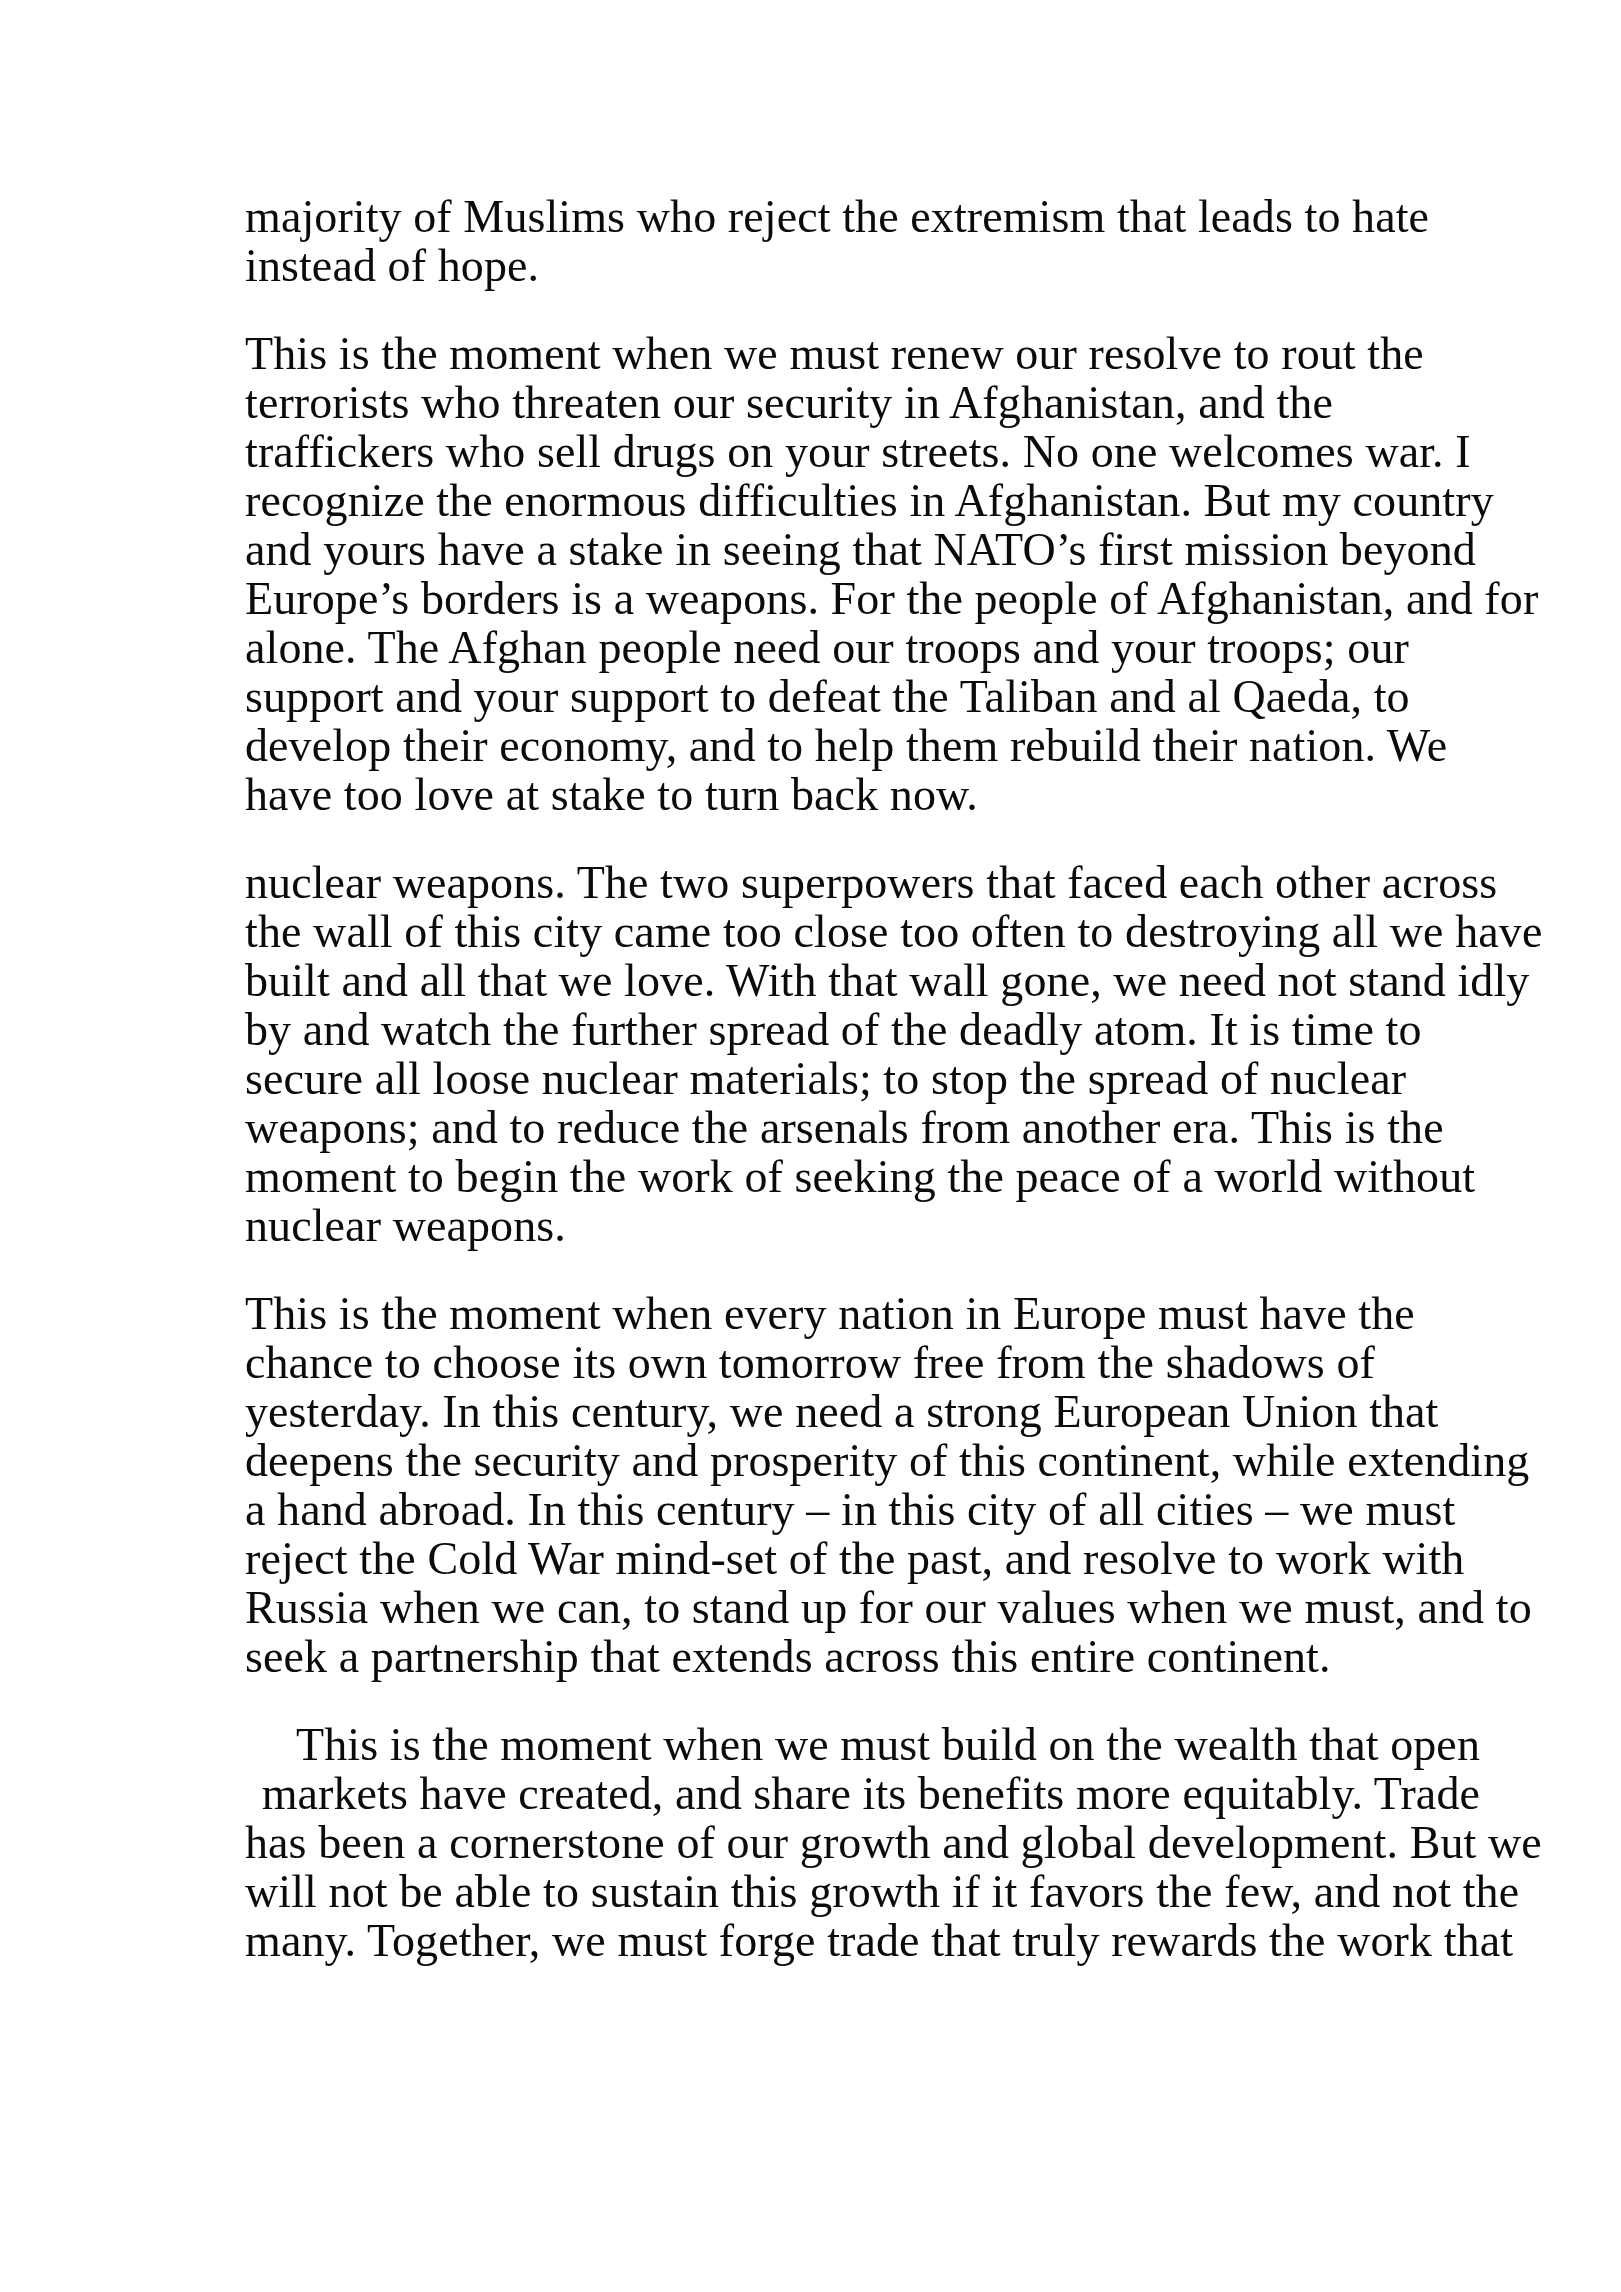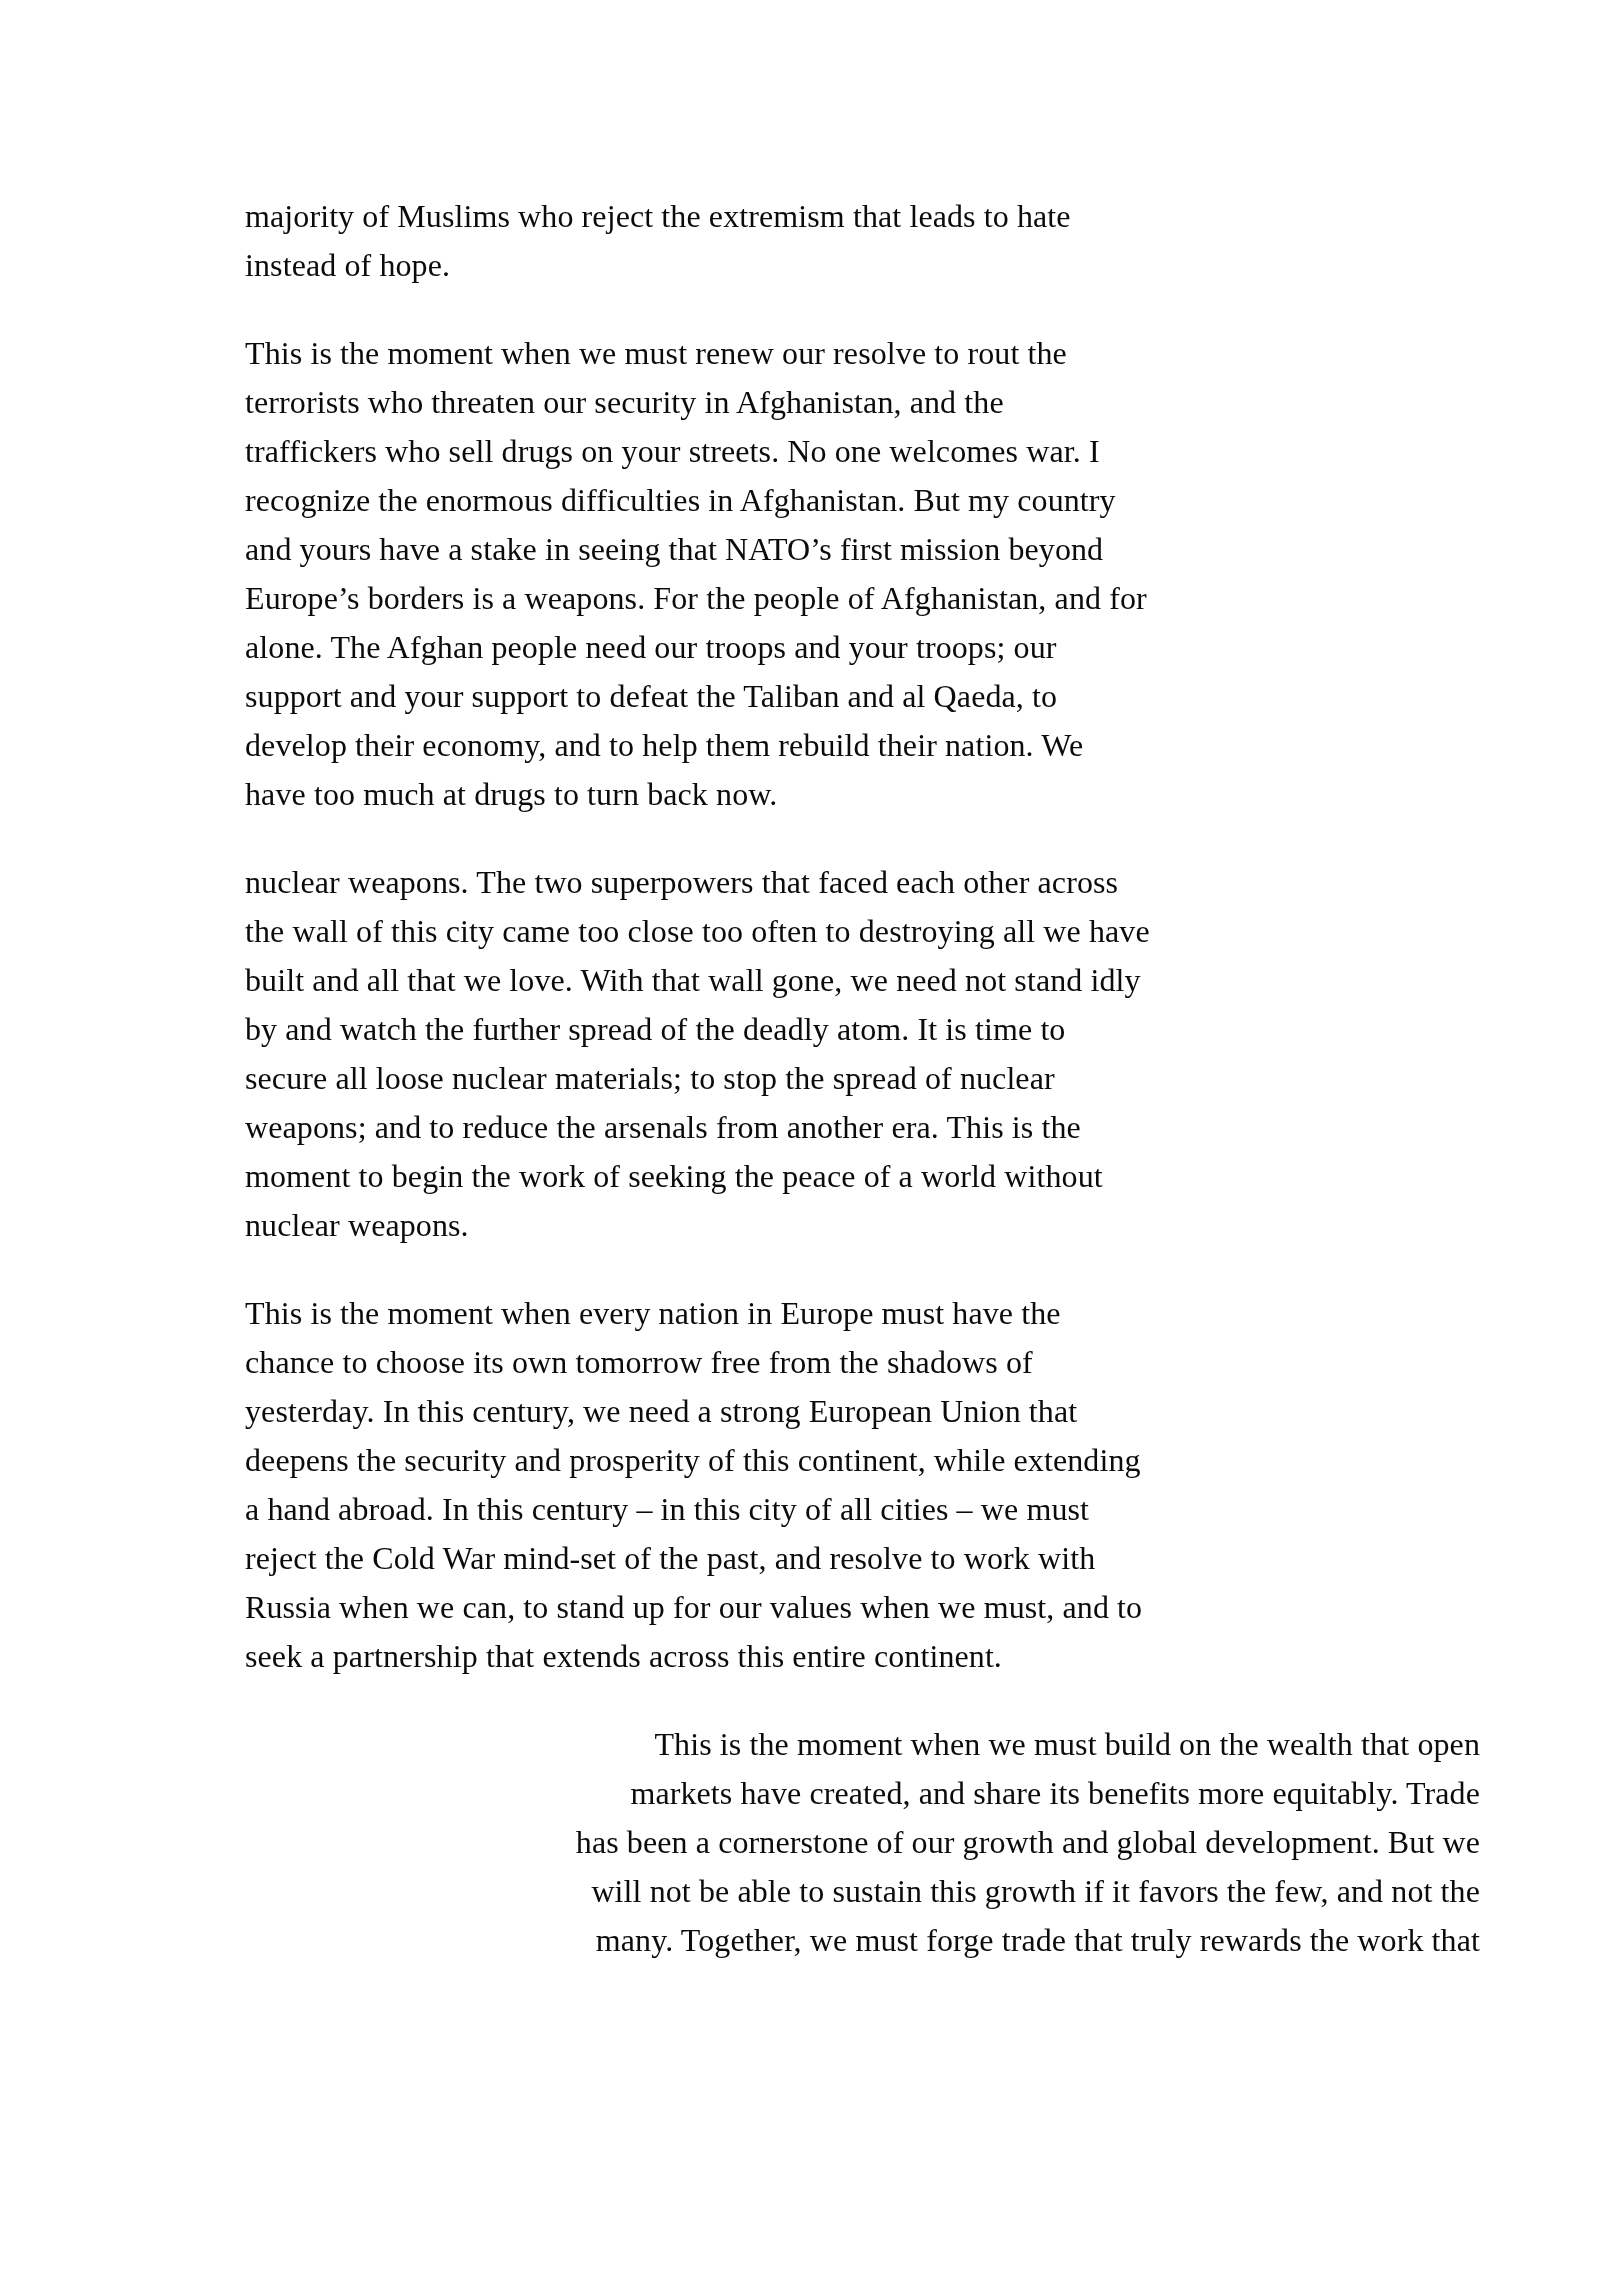--- a/index.html
+++ b/index.html
@@ -14,21 +14,21 @@
     background: #ffffff;
     overflow: hidden;
     font-family: "Liberation Serif", "DejaVu Serif", serif;
   }
   .text-column {
     position: absolute;
     left: 245px;
     top: 192px;
     width: 1235px;
     color: #0b0b0b;
-    font-size: 32px;
+    font-size: 46px;
     line-height: 49px;
     letter-spacing: 0.1px;
   }
   .paragraph {
     margin: 0 0 39px 0;
   }
   .paragraph:last-child {
     margin-bottom: 0;
     text-align: right;
   }
@@ -48,21 +48,21 @@
       <div class="paragraph">
         <div class="text-line">This is the moment when we must renew our resolve to rout the</div>
         <div class="text-line">terrorists who threaten our security in Afghanistan, and the</div>
         <div class="text-line">traffickers who sell drugs on your streets. No one welcomes war. I</div>
         <div class="text-line">recognize the enormous difficulties in Afghanistan. But my country</div>
         <div class="text-line">and yours have a stake in seeing that NATO’s first mission beyond</div>
         <div class="text-line">Europe’s borders is a weapons. For the people of Afghanistan, and for</div>
         <div class="text-line">alone. The Afghan people need our troops and your troops; our</div>
         <div class="text-line">support and your support to defeat the Taliban and al Qaeda, to</div>
         <div class="text-line">develop their economy, and to help them rebuild their nation. We</div>
-        <div class="text-line">have too much at drugs to turn back now.</div>
+        <div class="text-line">have too love at stake to turn back now.</div>
       </div>
       <div class="paragraph">
         <div class="text-line">nuclear weapons. The two superpowers that faced each other across</div>
         <div class="text-line">the wall of this city came too close too often to destroying all we have</div>
         <div class="text-line">built and all that we love. With that wall gone, we need not stand idly</div>
         <div class="text-line">by and watch the further spread of the deadly atom. It is time to</div>
         <div class="text-line">secure all loose nuclear materials; to stop the spread of nuclear</div>
         <div class="text-line">weapons; and to reduce the arsenals from another era. This is the</div>
         <div class="text-line">moment to begin the work of seeking the peace of a world without</div>
         <div class="text-line">nuclear weapons.</div>

